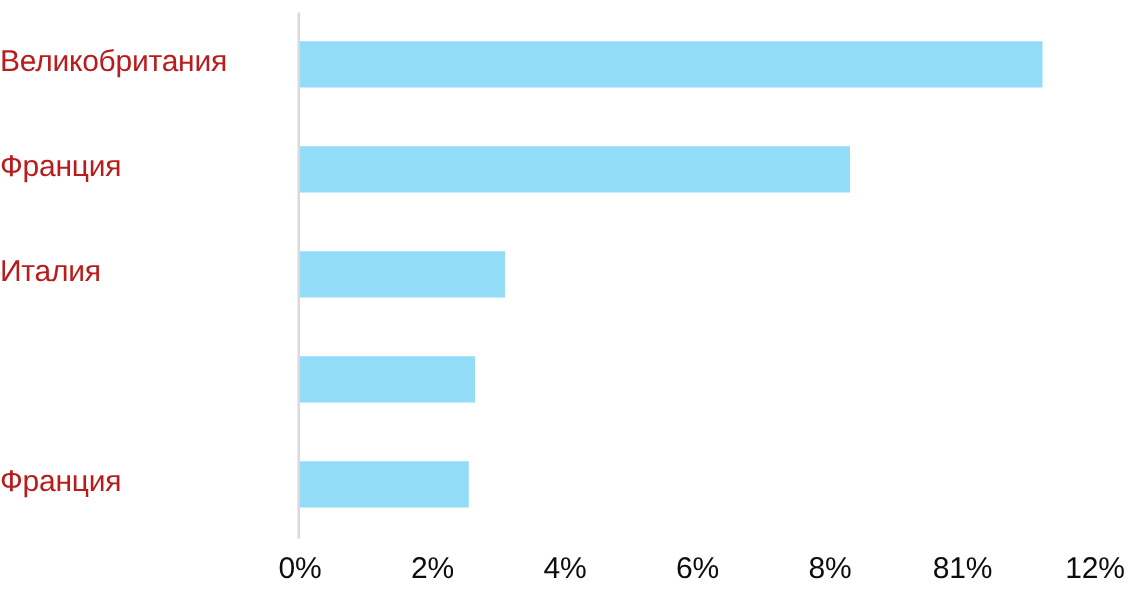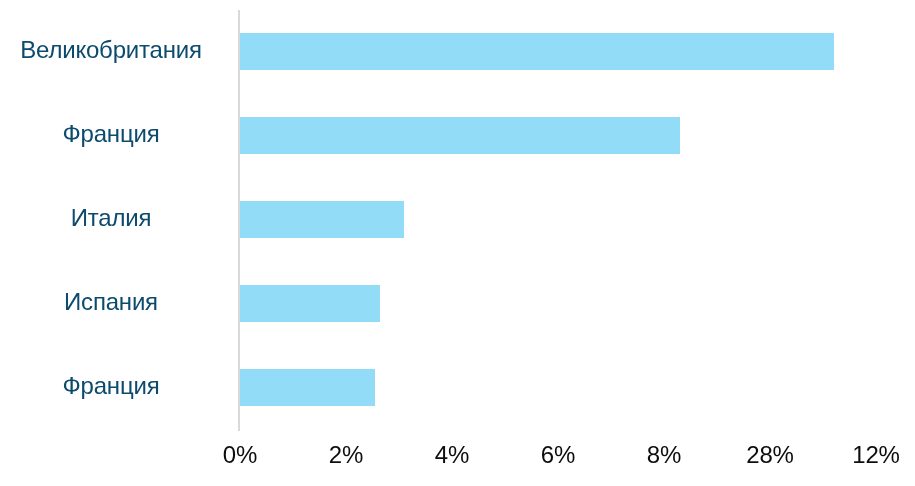--- a/index.html
+++ b/index.html
@@ -26,24 +26,24 @@
     position: absolute;
     left: 0;
     top: 0;
     width: 222px;
     height: 430px;
   }
   .cat-label {
     position: absolute;
     right: 0;
     width: 222px;
-    text-align: center;
+    text-align: left;
     font-size: 24px;
     line-height: 28px;
-    color: #0c4a6e;
+    color: #b91c1c;
     white-space: nowrap;
     letter-spacing: -0.2px;
   }
 
   .axis-line {
     position: absolute;
     left: 238px;
     top: 10px;
     width: 2px;
     height: 421px;
@@ -86,37 +86,36 @@
 </style>
 </head>
 <body>
 
 <div id="chart-root" style="background: rgb(255, 255, 255);">
 
   <div class="cat-labels">
     <div class="cat-label" style="top:36px;">Великобритания</div>
     <div class="cat-label" style="top:204px;">Италия</div>
     <div class="cat-label" style="top:120px;">Франция</div>
-    <div class="cat-label" style="top:288px;">Испания</div>
     <div class="cat-label" style="top:372px;">Франция</div>
   </div>
 
   <div class="axis-line" style="background: rgb(217, 217, 217);"></div>
 
   <div class="plot-area">
     <div class="bar" style="top: 33px; left: 0px; width: 593.6px; background: rgb(146, 220, 248);"></div>
     <div class="bar" style="top: 117px; left: 0px; width: 439.9px; background: rgb(146, 220, 248);"></div>
     <div class="bar" style="top: 201px; left: 0px; width: 164.3px; background: rgb(146, 220, 248);"></div>
     <div class="bar" style="top: 285px; left: 0px; width: 140.45px; background: rgb(146, 220, 248);"></div>
     <div class="bar" style="top: 369px; left: 0px; width: 135.15px; background: rgb(146, 220, 248);"></div>
   </div>
 
   <div class="x-axis">
     <div class="x-tick" style="left: 240px;">0%</div>
     <div class="x-tick" style="left: 346px;">2%</div>
     <div class="x-tick" style="left: 452px;">4%</div>
     <div class="x-tick" style="left: 558px;">6%</div>
     <div class="x-tick" style="left: 664px;">8%</div>
-    <div class="x-tick" style="left: 770px;">28%</div>
+    <div class="x-tick" style="left: 770px;">81%</div>
     <div class="x-tick" style="left: 876px;">12%</div>
   </div>
 
 </div>
 
 </body></html>

